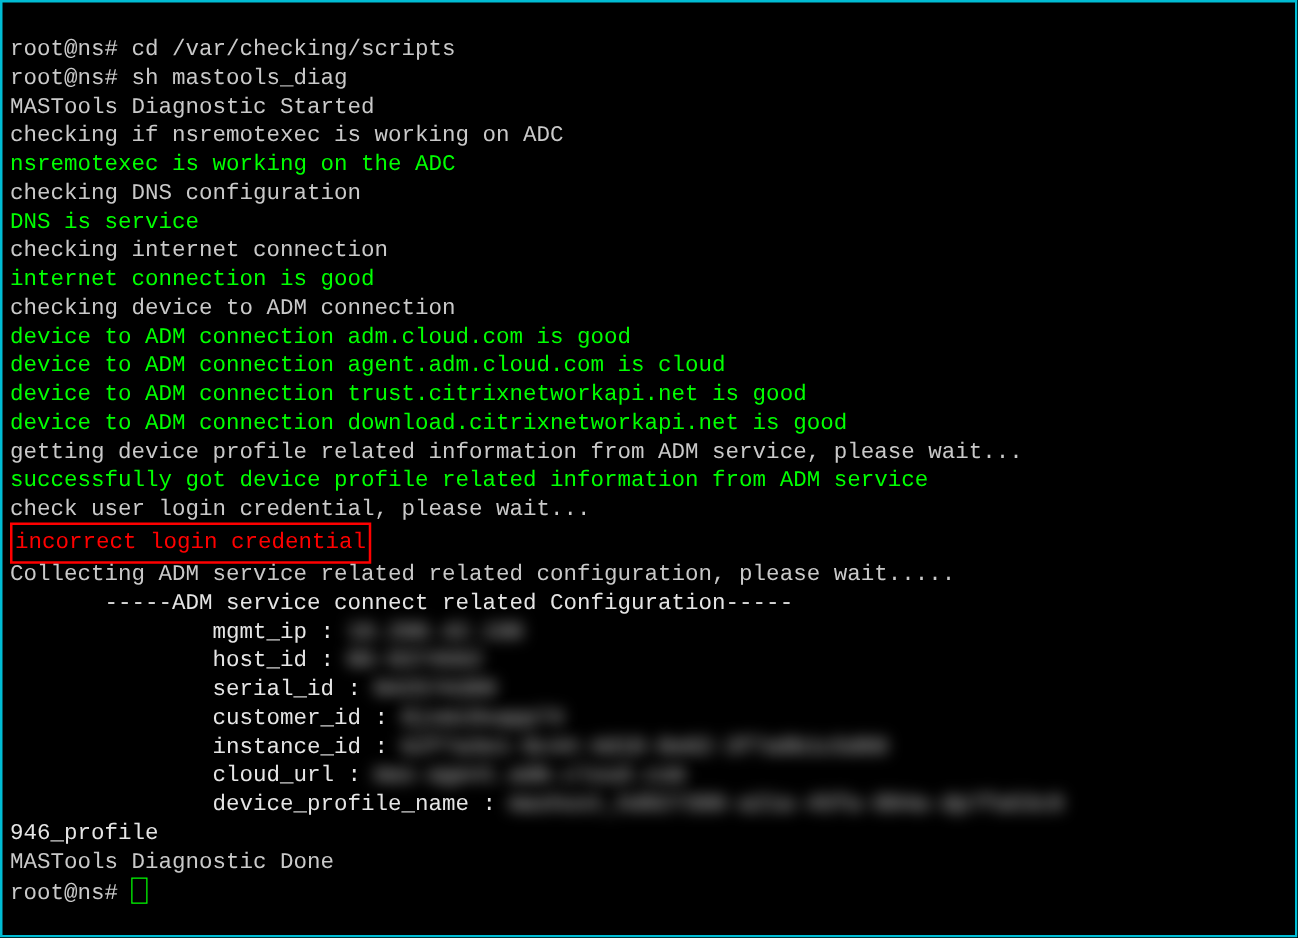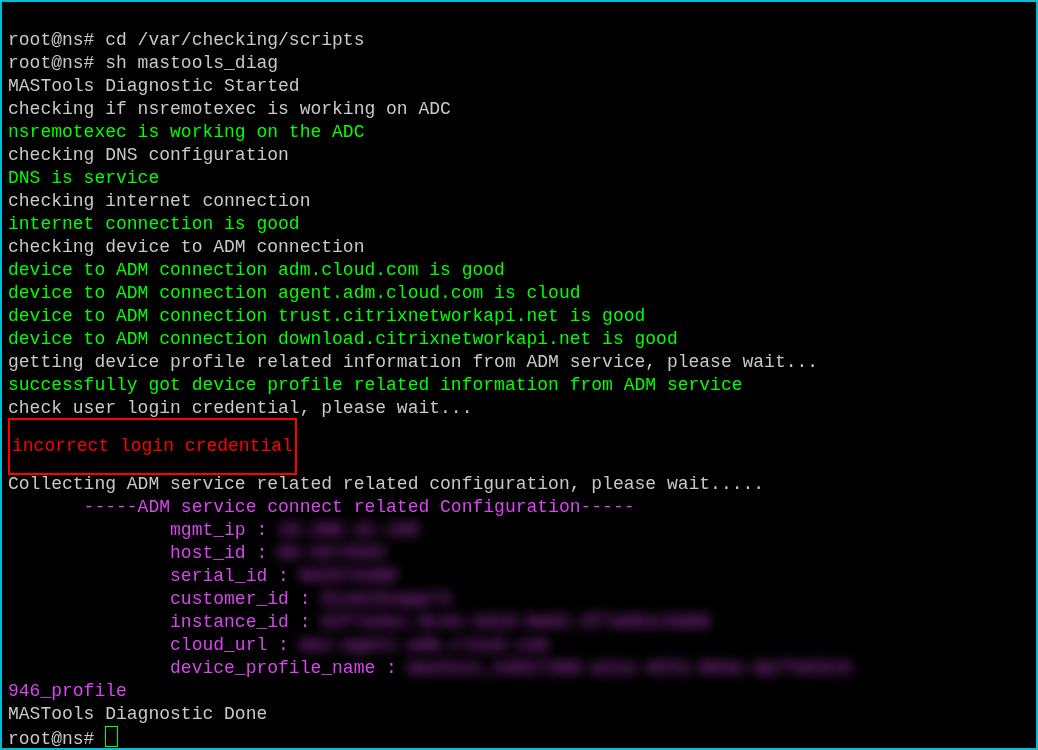--- a/index.html
+++ b/index.html
@@ -17,26 +17,26 @@
     border: 2px solid #00bcd4;
     background: #000;
     padding: 4px 6px;
     font-family: "Courier New", Courier, monospace;
     font-size: 18px;
     line-height: 23px;
     color: #c9c9c9;
     white-space: pre;
   }
   .g { color: #00ff00; margin-top: 13px; }
-  .y { color: #d946ef; }
+  .y { color: #e5e5e5; }
   .r { color: #ff0000; }
   .box {
     display: inline-block;
     border: 2px solid #ff0000;
-    padding: 16px 2px;
+    padding: 4px 2px;
     margin-top: -2px;
     margin-bottom: -2px;
     line-height: 21px;
   }
   .blur {
     filter: blur(6px);
   }
   .cursor {
     display: inline-block;
     width: 11px;

